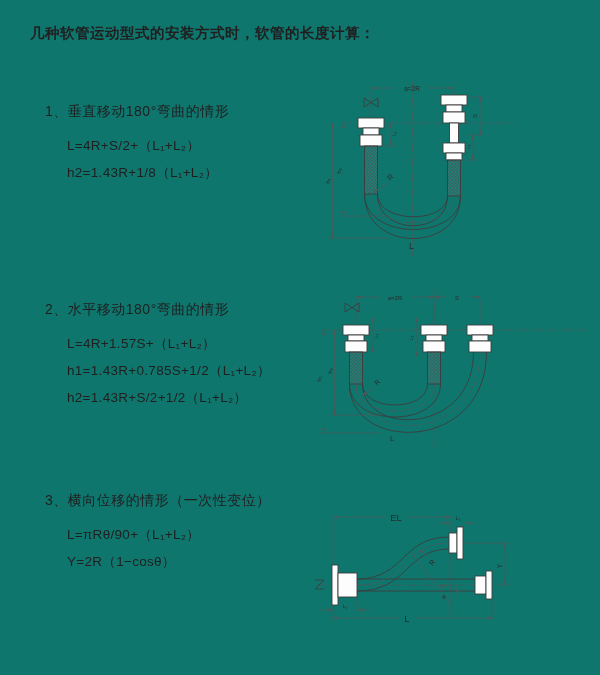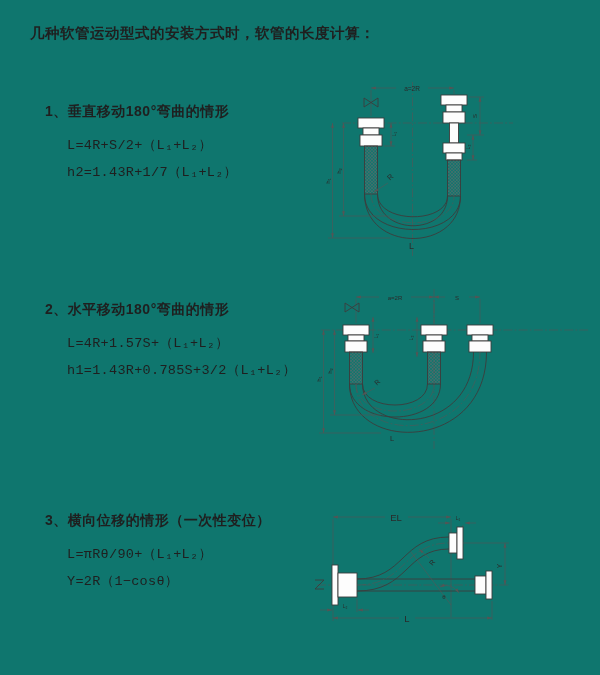--- a/index.html
+++ b/index.html
@@ -6,23 +6,23 @@
   .page{
     position:relative;width:600px;height:675px;background:#0f766e;
     font-family:"Liberation Sans","DejaVu Sans",sans-serif;color:#1f1f1f;
     overflow:hidden;margin:0 auto;
   }
   .doc-title{
     position:absolute;left:30px;top:24px;font-size:14.5px;font-weight:bold;
     letter-spacing:0.5px;
   }
   .calc-section{position:absolute;left:45px;width:290px;}
-  .sec-heading{font-size:14px;font-weight:bold;letter-spacing:0.5px;margin-bottom:11px;}
-  .formula{font-size:13.5px;line-height:27px;padding-left:22px;letter-spacing:0.3px;white-space:nowrap;font-family:Liberation Mono, monospace;}
-  .s1{top:103px}.s2{top:301px}.s3{top:512px}
+  .sec-heading{font-size:14px;font-weight:normal;letter-spacing:0.5px;margin-bottom:11px;}
+  .formula{font-size:13.5px;line-height:27px;padding-left:22px;letter-spacing:0.3px;white-space:nowrap;}
+  .s1{top:103px}.s2{top:301px}.s3{top:492px}
   .fig{position:absolute;}
   .fig-1{left:308px;top:76px;}
   .fig-2{left:303px;top:281px;}
   .fig-3{left:305px;top:497px;}
   svg{display:block;}
   svg .ln{stroke:#3c3c3c;stroke-width:0.9;fill:none;}
   svg .fit{stroke:#3c3c3c;stroke-width:0.9;fill:#fdfdfd;}
   svg .brd{stroke:#3c3c3c;stroke-width:0.9;fill:url(#braid);}
   svg .dim{stroke:#555;stroke-width:0.6;fill:none;}
   svg .cl{stroke:#555;stroke-width:0.6;fill:none;stroke-dasharray:9 2.2 1.8 2.2;}
@@ -31,27 +31,28 @@
 </head>
 <body>
 
 <div class="page">
 
   <div class="doc-title">几种软管运动型式的安装方式时，软管的长度计算：</div>
 
   <section class="calc-section s1">
     <div class="sec-heading">1、垂直移动180°弯曲的情形</div>
     <div class="formula">L=4R+S/2+（L₁+L₂）</div>
-    <div class="formula">h2=1.43R+1/7（L₁+L₂）</div>
+    <div class="formula">h2=1.43R+1/8（L₁+L₂）</div>
   </section>
 
   <section class="calc-section s2">
     <div class="sec-heading">2、水平移动180°弯曲的情形</div>
     <div class="formula">L=4R+1.57S+（L₁+L₂）</div>
-    <div class="formula">h1=1.43R+0.785S+3/2（L₁+L₂）</div>
+    <div class="formula">h1=1.43R+0.785S+1/2（L₁+L₂）</div>
+    <div class="formula">h2=1.43R+S/2+1/2（L₁+L₂）</div>
   </section>
 
   <section class="calc-section s3">
     <div class="sec-heading">3、横向位移的情形（一次性变位）</div>
     <div class="formula">L=πRθ/90+（L₁+L₂）</div>
     <div class="formula">Y=2R（1−cosθ）</div>
   </section>
 
   <div class="fig fig-1">
   <svg width="215" height="185" viewBox="0 0 215 185">

